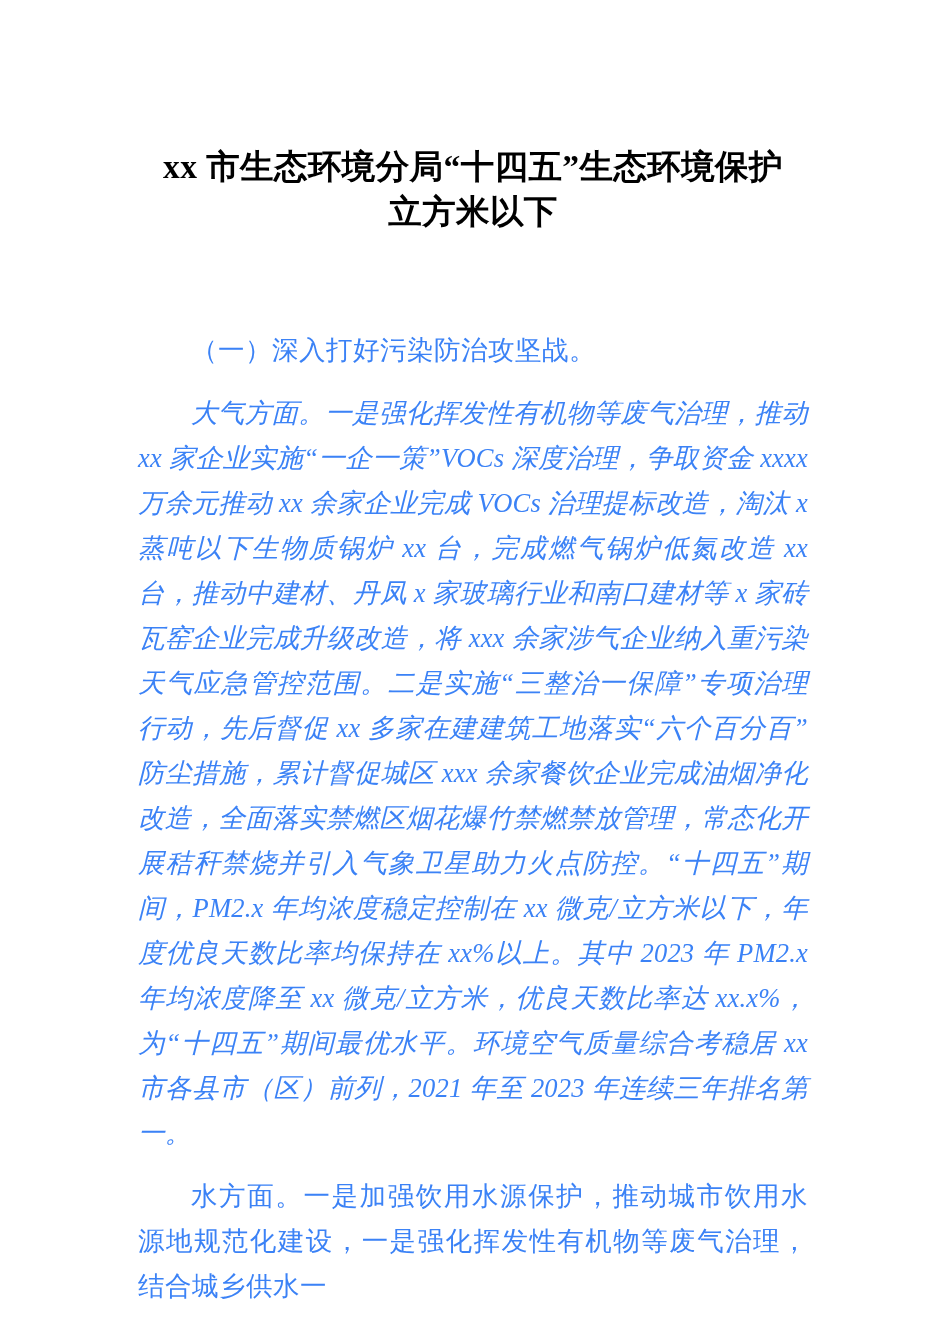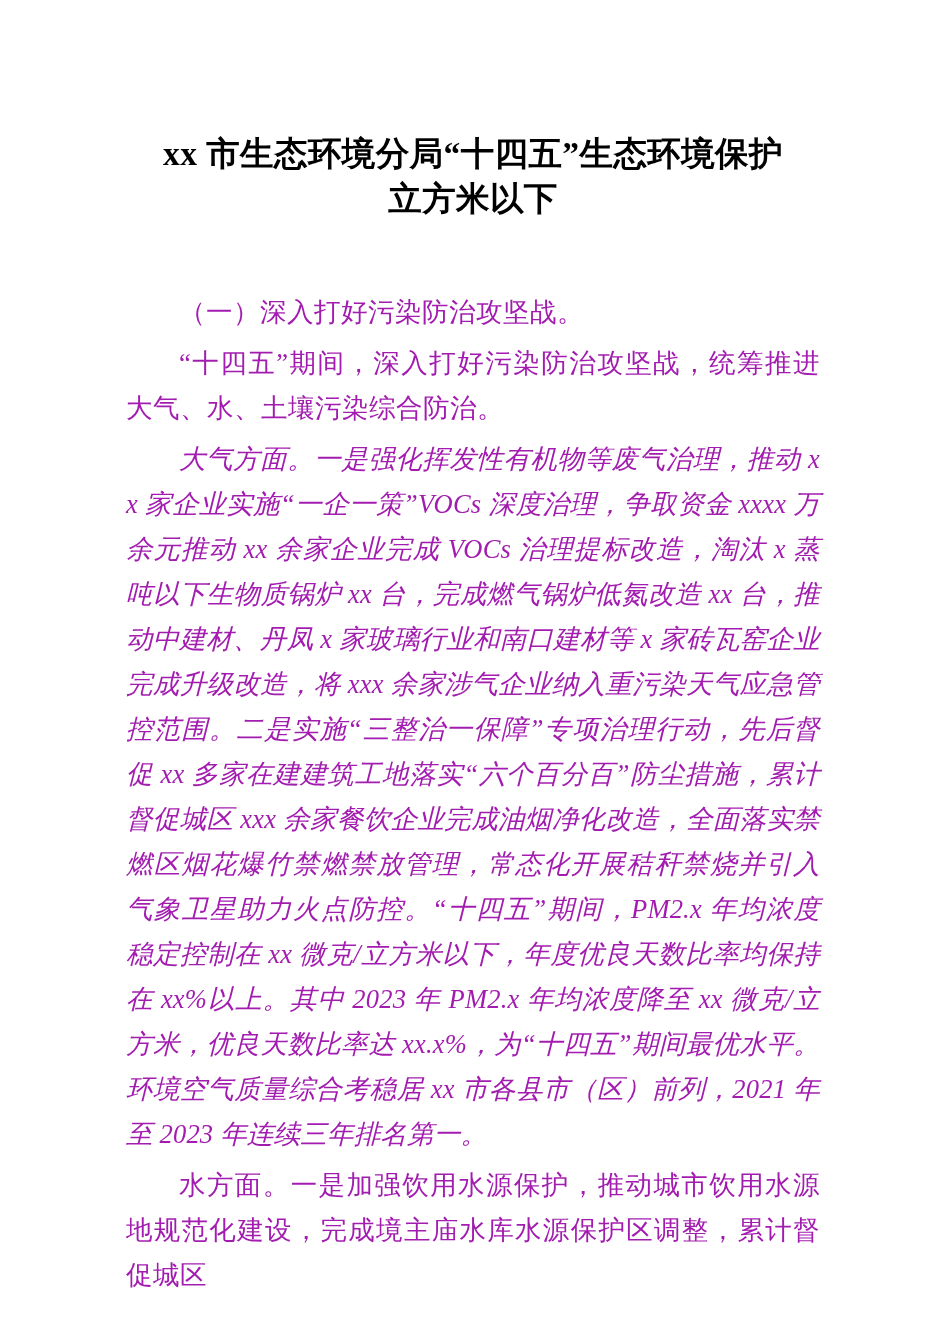--- a/index.html
+++ b/index.html
@@ -26,41 +26,41 @@
   }
 
   .doc-title {
     font-family: "Liberation Serif", "DejaVu Serif", serif;
     font-weight: 700;
     font-size: 33.5px;
     line-height: 45px;
     text-align: center;
     color: #000000;
     letter-spacing: 0.4px;
-    margin: 0;
+    margin: 13px;
     padding: 0;
   }
 
   .title-line {
     display: block;
     white-space: nowrap;
   }
 
   .title-gap {
     height: 63px;
   }
 
   .para {
     font-family: "Liberation Serif", "DejaVu Serif", serif;
     font-size: 26.5px;
     line-height: 45px;
-    color: #a21caf;
+    color: #3b82f6;
     text-align: justify;
     text-justify: inter-ideograph;
-    margin: 6px;
+    margin: 18px;
     padding: 0;
     text-indent: 2em;
     letter-spacing: 0.5px;
     word-break: break-all;
   }
 
   .para.tight {
     letter-spacing: 0.2px;
     font-style: italic;
   }
@@ -74,21 +74,20 @@
 
     <h1 class="doc-title">
       <span class="title-line">xx 市生态环境分局“十四五”生态环境保护</span>
       <span class="title-line">立方米以下</span>
     </h1>
 
     <div class="title-gap"></div>
 
     <p class="para">（一）深入打好污染防治攻坚战。</p>
 
-    <p class="para">“十四五”期间，深入打好污染防治攻坚战，统筹推进大气、水、土壤污染综合防治。</p>
 
     <p class="para tight">大气方面。一是强化挥发性有机物等废气治理，推动 xx 家企业实施“一企一策”VOCs 深度治理，争取资金 xxxx 万余元推动 xx 余家企业完成 VOCs 治理提标改造，淘汰 x 蒸吨以下生物质锅炉 xx 台，完成燃气锅炉低氮改造 xx 台，推动中建材、丹凤 x 家玻璃行业和南口建材等 x 家砖瓦窑企业完成升级改造，将 xxx 余家涉气企业纳入重污染天气应急管控范围。二是实施“三整治一保障”专项治理行动，先后督促 xx 多家在建建筑工地落实“六个百分百”防尘措施，累计督促城区 xxx 余家餐饮企业完成油烟净化改造，全面落实禁燃区烟花爆竹禁燃禁放管理，常态化开展秸秆禁烧并引入气象卫星助力火点防控。“十四五”期间，PM2.x 年均浓度稳定控制在 xx 微克/立方米以下，年度优良天数比率均保持在 xx%以上。其中 2023 年 PM2.x 年均浓度降至 xx 微克/立方米，优良天数比率达 xx.x%，为“十四五”期间最优水平。环境空气质量综合考稳居 xx 市各县市（区）前列，2021 年至 2023 年连续三年排名第一。</p>
 
-    <p class="para">水方面。一是加强饮用水源保护，推动城市饮用水源地规范化建设，完成境主庙水库水源保护区调整，累计督促城区</p>
+    <p class="para">水方面。一是加强饮用水源保护，推动城市饮用水源地规范化建设，一是强化挥发性有机物等废气治理，结合城乡供水一</p>
 
   </div>
 
 </div>
 
 </body></html>

